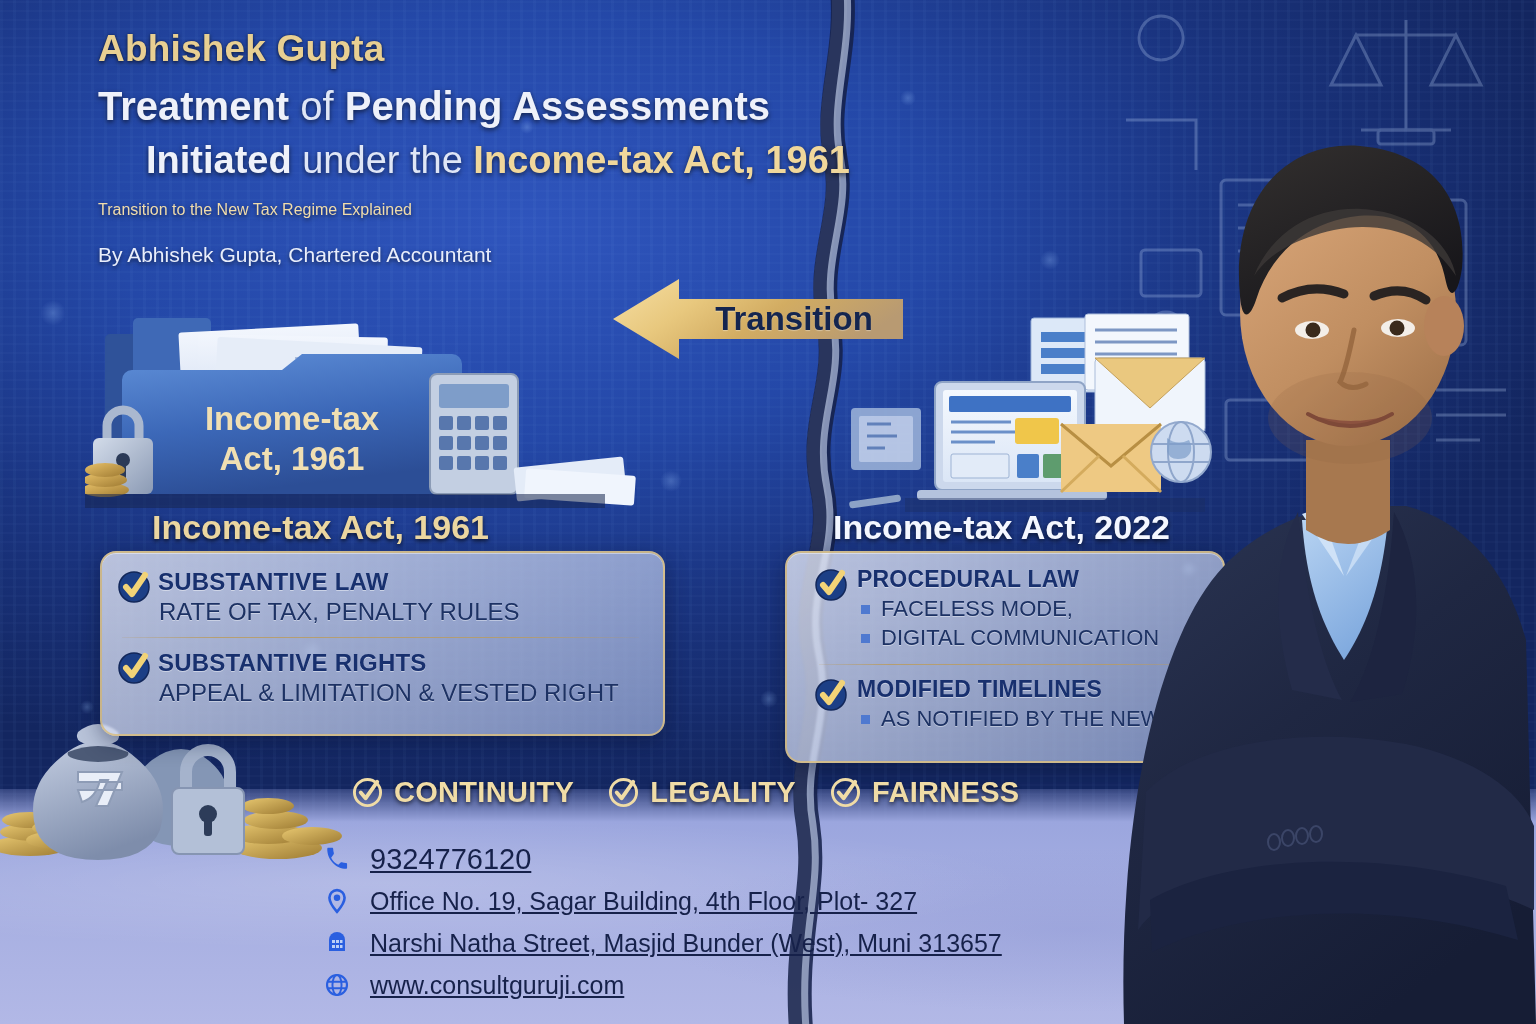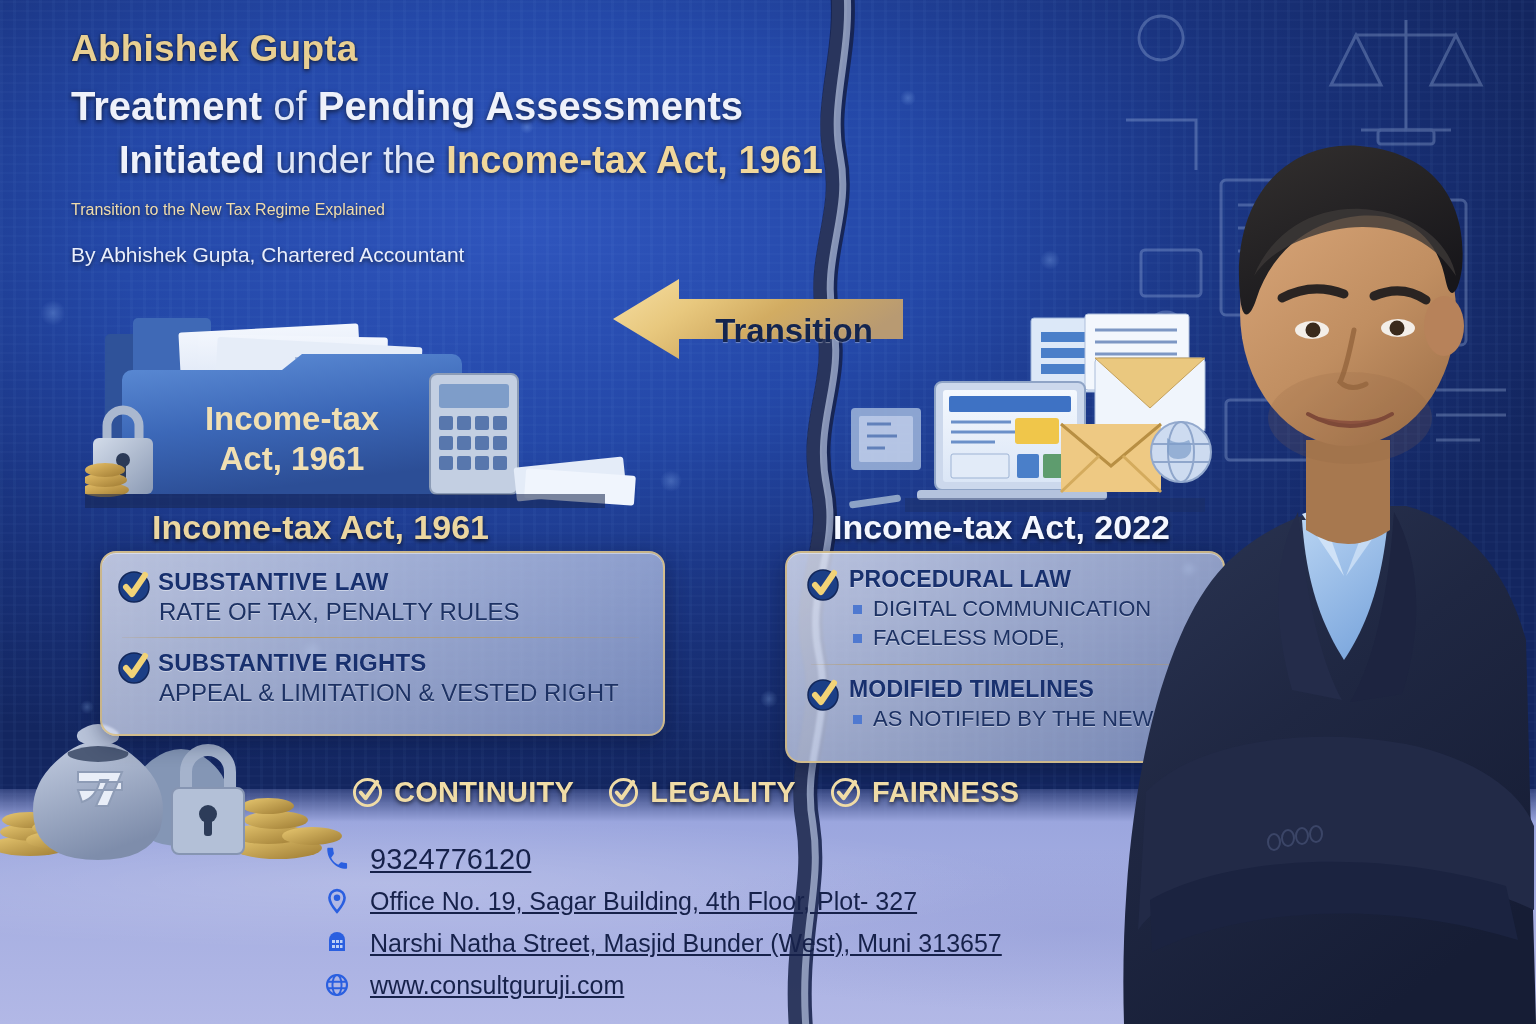--- a/index.html
+++ b/index.html
@@ -38,21 +38,21 @@
     background:
       radial-gradient(ellipse 60% 40% at 25% 40%, rgba(255,255,255,.18), transparent 70%),
       radial-gradient(ellipse 40% 50% at 70% 60%, rgba(130,140,205,.3), transparent 70%);
   }
   .bg-lineart { position:absolute; right:0; top:0; width:430px; height:560px; opacity:.30; }
 
   
   .crack { position:absolute; left:700px; top:-10px; width:240px; height:1044px; }
 
   
-  .headline-block { position:absolute; left:71px; top:28px; width:800px; z-index:12; }
+  .headline-block { position:absolute; left:98px; top:28px; width:800px; z-index:12; }
   .h-name {
     font-size:37px; font-weight:bold; letter-spacing:.2px;
     color:#e8cf92;
     text-shadow:0 2px 4px rgba(0,0,0,.55), 0 0 2px rgba(0,0,0,.4);
   }
   .h-l1 {
     margin-top:14px; font-size:40px; font-weight:bold; color:#eef1fa;
     text-shadow:0 2px 5px rgba(0,0,0,.6);
   }
   .h-l1 .lite { font-weight:normal; color:#dfe6f6; }
@@ -68,21 +68,21 @@
     text-shadow:0 2px 4px rgba(0,0,0,.55);
   }
   .h-by {
     margin-top:24px; font-size:21px; color:#e9eefb;
     text-shadow:0 2px 4px rgba(0,0,0,.55);
   }
 
   
   .transition-arrow { position:absolute; left:613px; top:275px; width:290px; height:88px; z-index:13; }
   .transition-arrow .ta-label {
-    position:absolute; left:72px; top:12px; width:218px; height:88px;
+    position:absolute; left:72px; top:0; width:218px; height:88px;
     display:flex; align-items:center; justify-content:center;
     font-size:33px; font-weight:bold; color:#14254f;
     text-shadow:0 1px 1px rgba(255,255,255,.35);
   }
 
   
   .illus { position:absolute; z-index:6; }
   .illus-left  { left:85px; top:312px; width:600px; height:215px; }
   .illus-right { left:845px; top:312px; width:400px; height:215px; }
   .illus-money { left:0px;  top:700px; width:345px; height:170px; z-index:9; }
@@ -127,21 +127,21 @@
   }
   .bullet:before {
     content:""; position:absolute; left:4px; top:11px;
     width:9px; height:9px; background:#4f79d0;
   }
   .divider {
     height:1px; margin:11px 24px 11px 20px;
     background:linear-gradient(90deg, rgba(180,150,90,.15), rgba(186,156,96,.85) 18%, rgba(186,156,96,.8) 78%, rgba(180,150,90,.1));
   }
   .card-left .pad  { padding:15px 0 0 0; }
-  .card-right .pad { padding:13px 0 0 4px; }
+  .card-right .pad { padding:13px 0 0 12px; }
   .card-right .item { padding-left:58px; }
   .card-right .chk { left:16px; }
   .card-right .item-title { font-size:23px; }
 
   
   .badges {
     position:absolute; left:352px; top:776px; z-index:12;
     display:flex; align-items:flex-start; gap:34px;
   }
   .badge { display:flex; align-items:center; gap:11px; }
@@ -449,22 +449,22 @@
 
   <div class="card card-right">
     <div class="pad">
       <div class="item">
         <svg class="chk" viewBox="0 0 32 32">
           <circle cx="16" cy="16" r="15" fill="#1c3f86" stroke="#12275a" stroke-width="1.5"></circle>
           <path d="M8 16 l6 7 L27 4" stroke="#f2d377" stroke-width="6" fill="none" stroke-linecap="round" stroke-linejoin="round"></path>
         </svg>
         <div class="item-title">PROCEDURAL LAW</div>
         <div class="bullets">
+          <div class="bullet">FACELESS MODE,</div>
           <div class="bullet">DIGITAL COMMUNICATION</div>
-          <div class="bullet">FACELESS MODE,</div>
         </div>
       </div>
       <div class="divider"></div>
       <div class="item">
         <svg class="chk" viewBox="0 0 32 32">
           <circle cx="16" cy="16" r="15" fill="#1c3f86" stroke="#12275a" stroke-width="1.5"></circle>
           <path d="M8 16 l6 7 L27 4" stroke="#f2d377" stroke-width="6" fill="none" stroke-linecap="round" stroke-linejoin="round"></path>
         </svg>
         <div class="item-title">MODIFIED TIMELINES</div>
         <div class="bullets">

